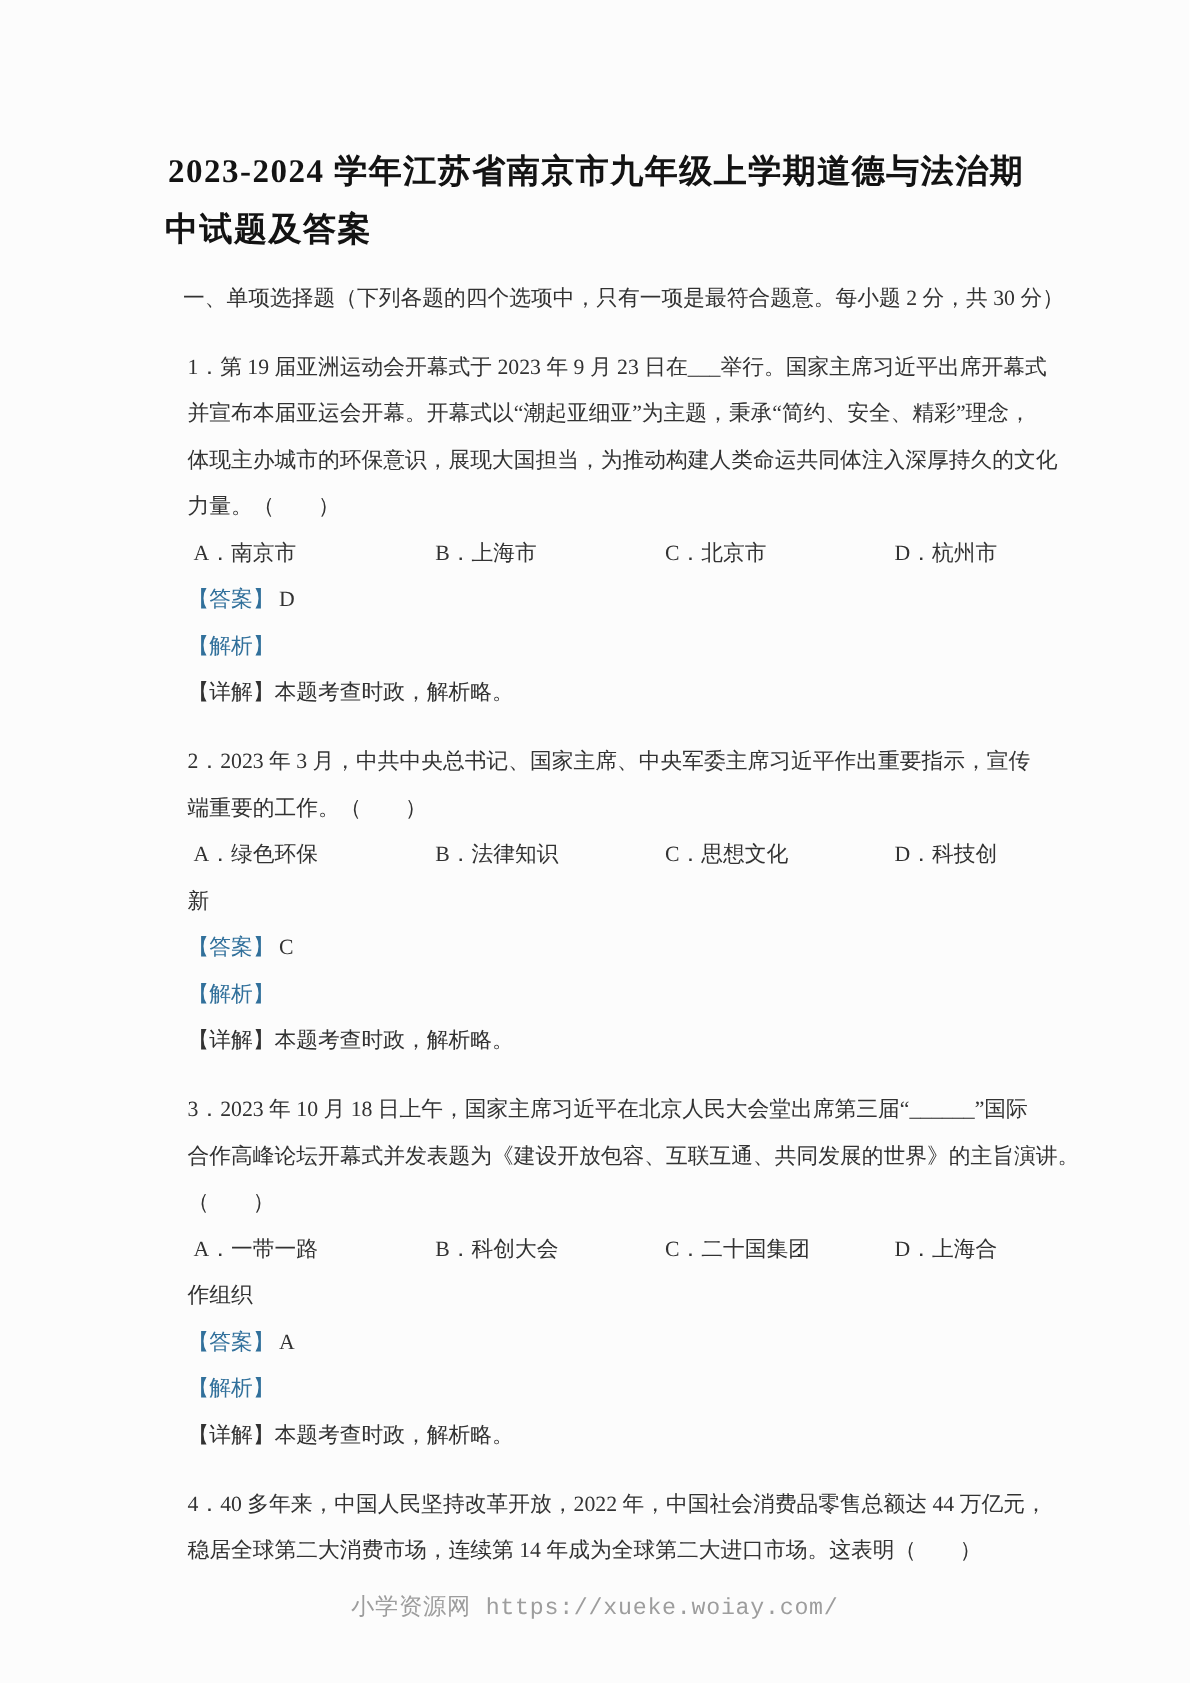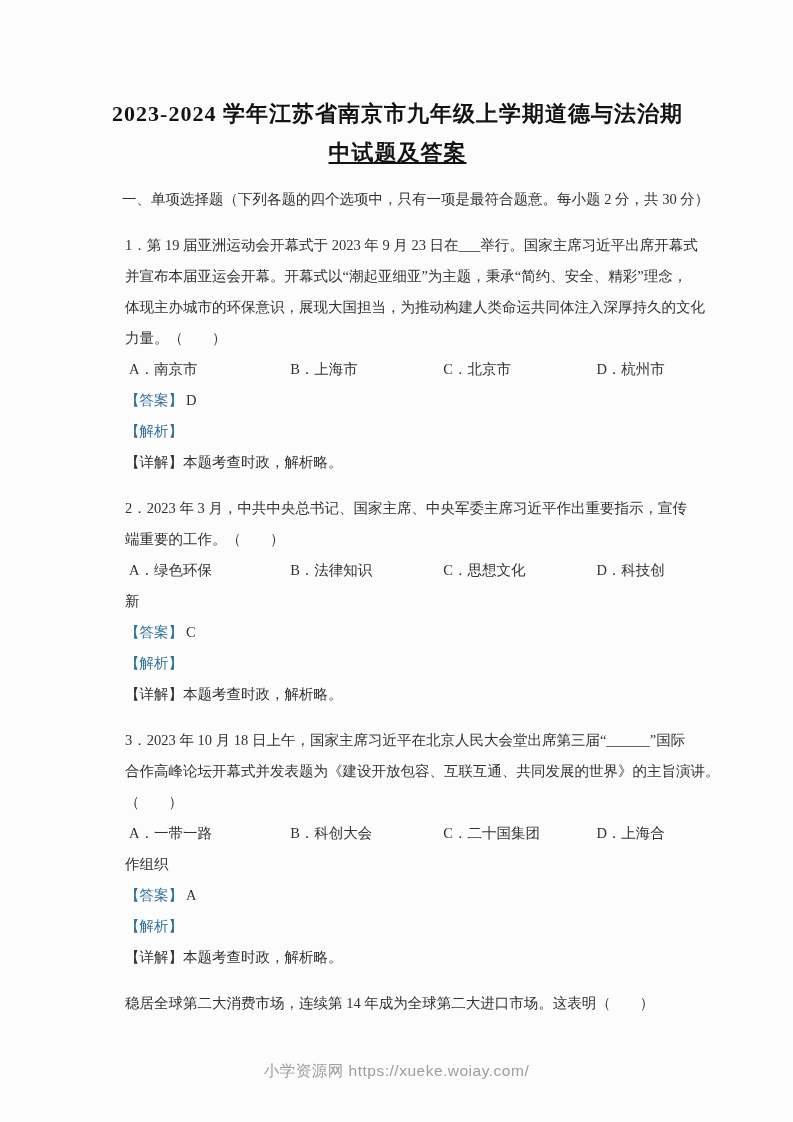--- a/index.html
+++ b/index.html
@@ -25,21 +25,21 @@
   }
   .doc-title{
     margin:94px 0 7px 0;
     font-size:22px;
     font-weight:bold;
     color:#131313;
     line-height:39px;
     letter-spacing:1px;
   }
   .doc-title .t-center{text-align:center;}
-  .doc-title .t-left{text-align:center;text-decoration:underline;}
+  .doc-title .t-left{text-align:left;}
   .line{
     font-size:14.5px;
     line-height:31px;
     white-space:nowrap;
     color:var(--text);
   }
   .section-heading{margin:12px;}
   .question{margin:15px;}
   .options-row{
     display:grid;
@@ -49,21 +49,21 @@
     padding-left:4px;
   }
   .opt{white-space:nowrap;}
   .accent{color:var(--accent);}
   .ansval{margin-left:3px;}
   .footer{
     position:absolute;
     bottom:40px;left:0;
     width:100%;
     text-align:center;
-    font-family:Liberation Sans, sans-serif;
+    font-family:Liberation Mono, monospace;
     font-size:15.5px;
     color:var(--footer);
     letter-spacing:0.5px;
     margin-top:28px;
   }
 </style>
 </head>
 <body>
 
 <div class="page">
@@ -115,20 +115,21 @@
             <span class="opt">B．科创大会</span>
             <span class="opt">C．二十国集团</span>
             <span class="opt">D．上海合</span>
           </div>
           <div class="line">作组织</div>
           <div class="line"><span class="accent">【答案】</span><span class="ansval">A</span></div>
           <div class="line accent">【解析】</div>
           <div class="line"><span>【详解】</span><span>本题考查时政，解析略。</span></div>
         </div>
         <div class="question">
+          <div class="line stem">4．40 多年来，中国人民坚持改革开放，2022 年，中国社会消费品零售总额达 44 万亿元，</div>
           <div class="line stem">稳居全球第二大消费市场，连续第 14 年成为全球第二大进口市场。这表明（　　）</div>
         </div>
       </div>
 
   </div>
 
   <div class="footer">小学资源网 https://xueke.woiay.com/</div>
 </div>
 
 </body></html>

